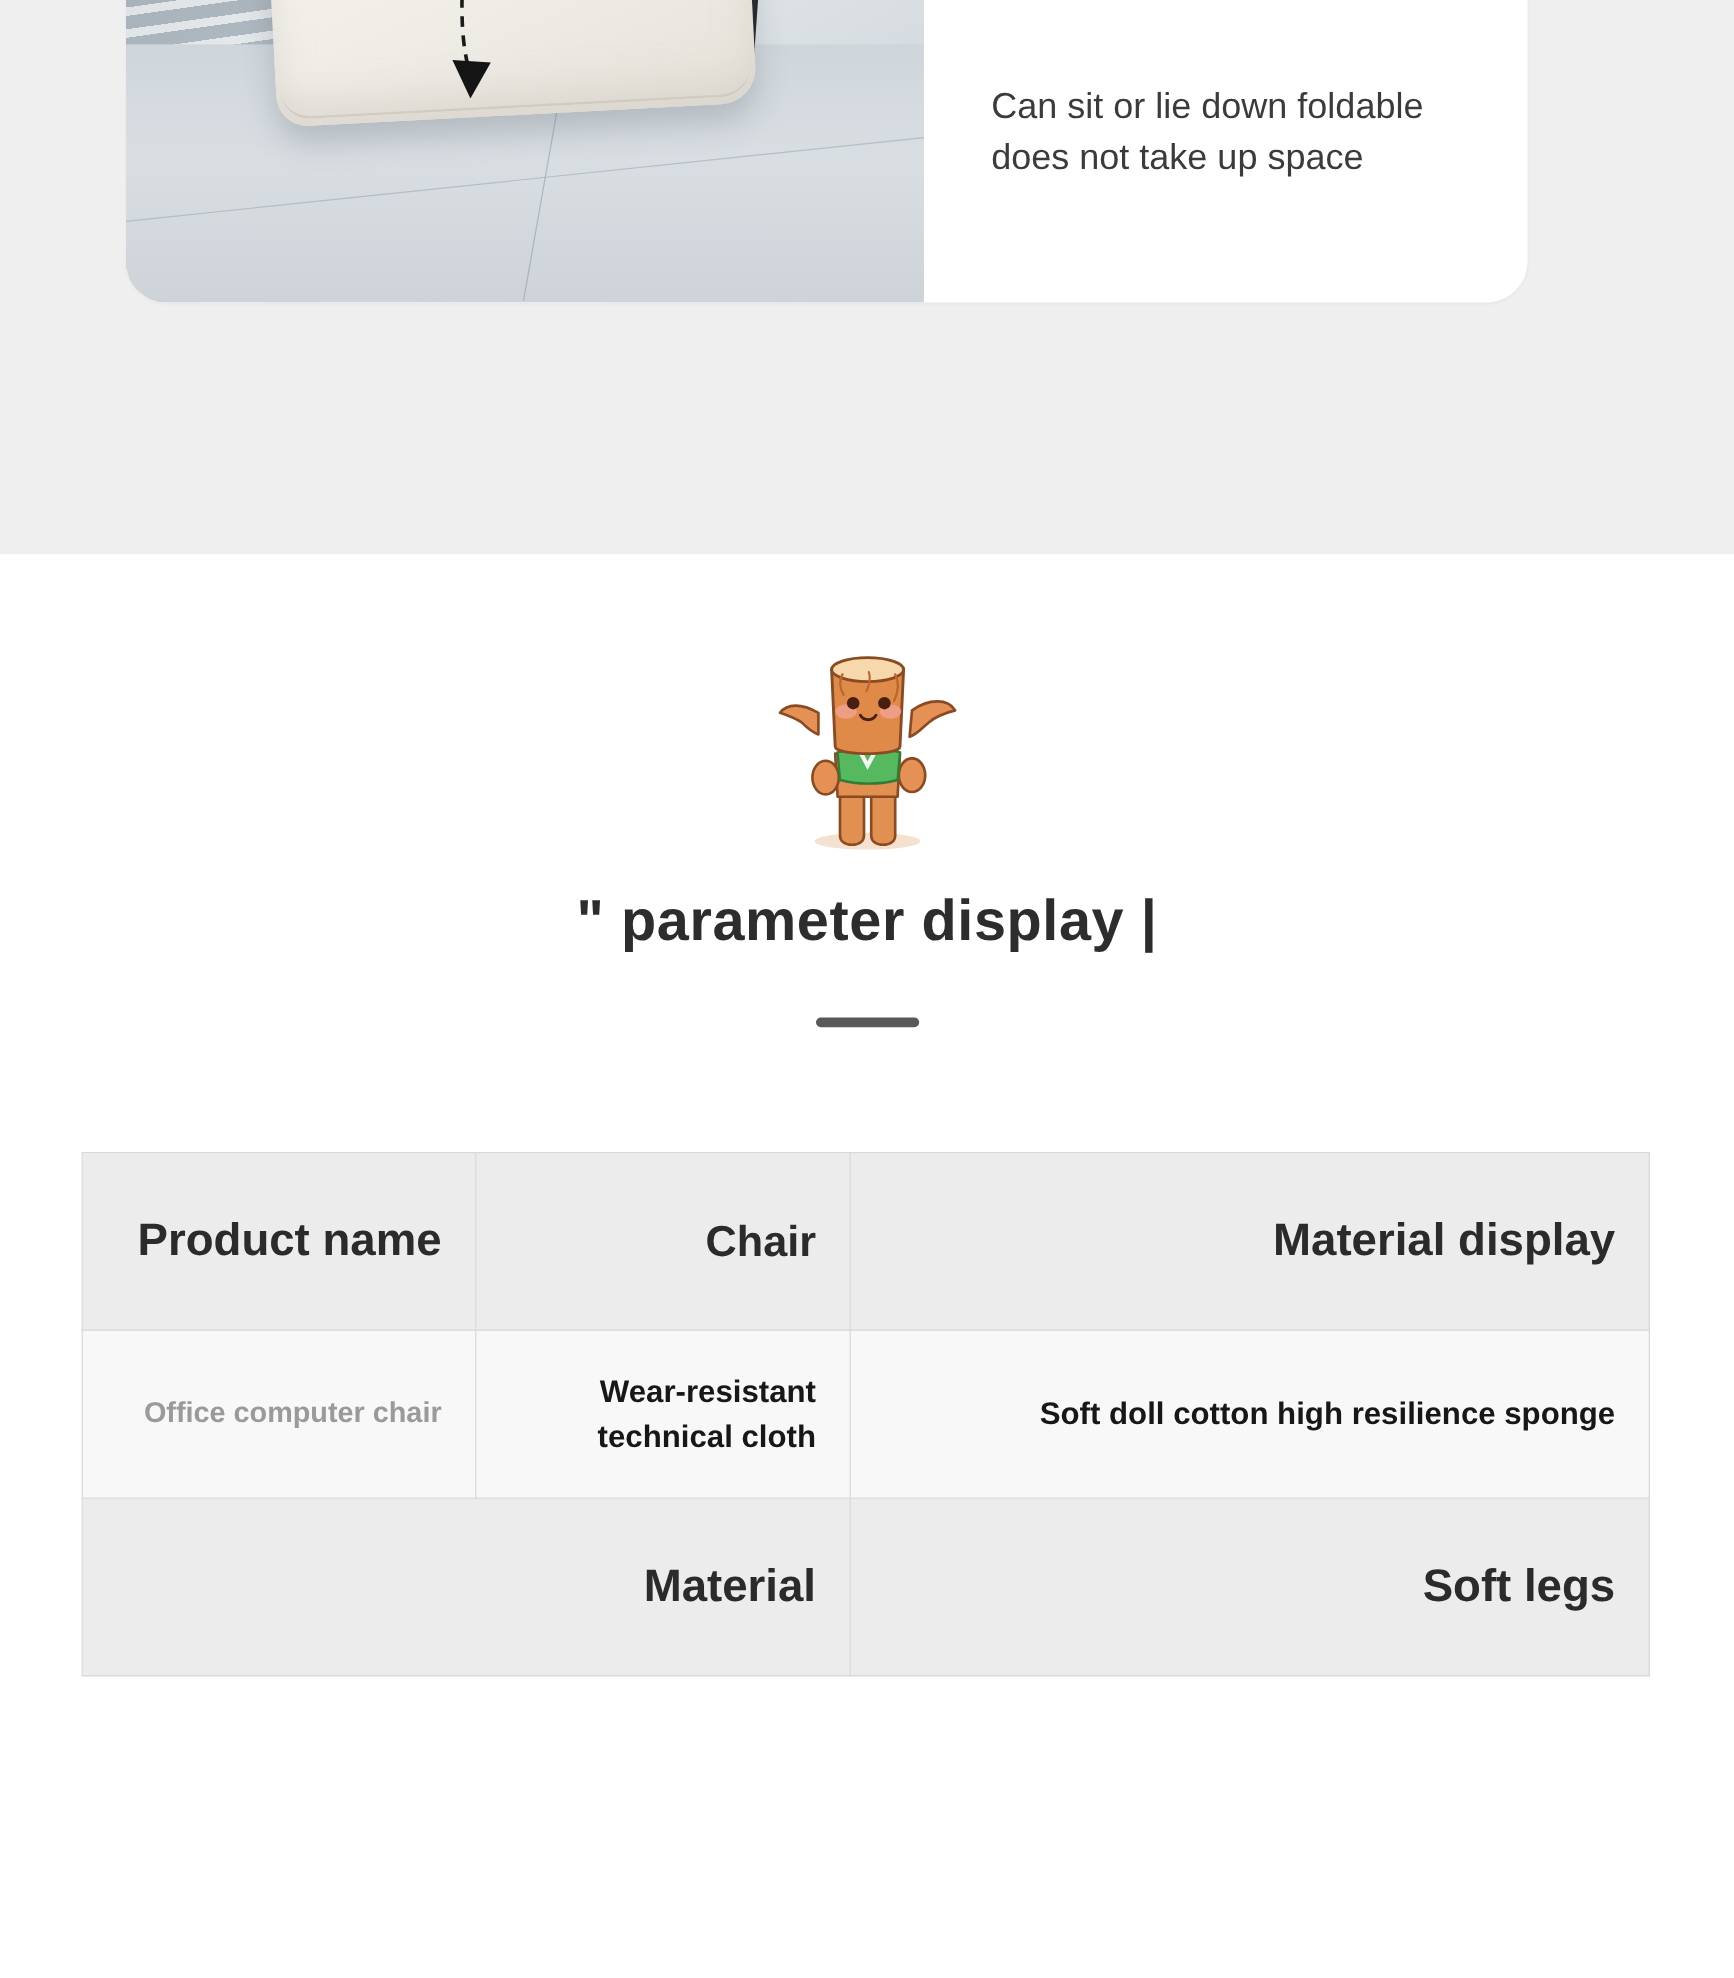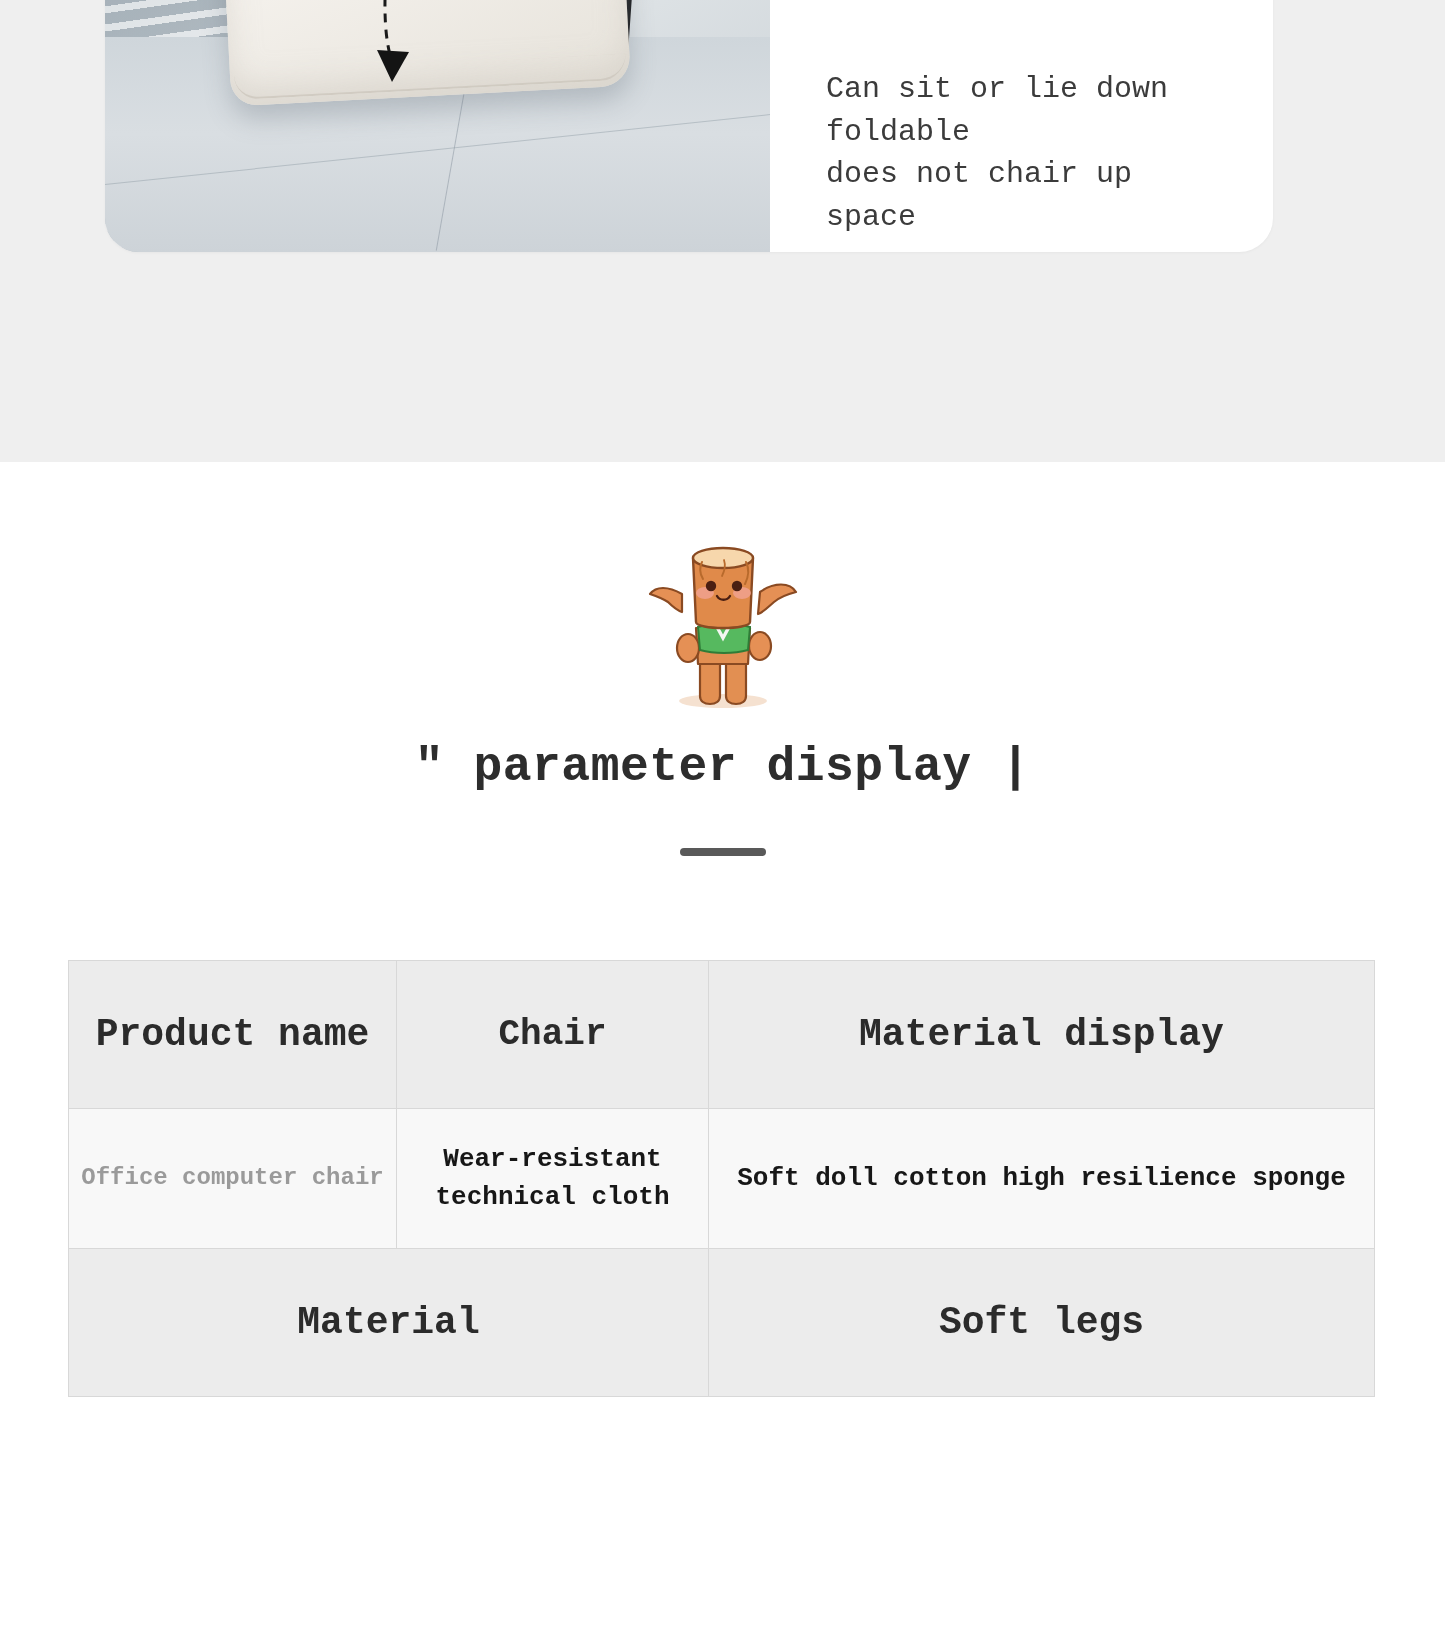--- a/index.html
+++ b/index.html
@@ -3,21 +3,21 @@
 <meta charset="utf-8">
 <style>
   * { box-sizing: border-box; margin: 0; padding: 0; }
   html, body {
     width: 1445px;
     height: 1648px;
     font-family: "Liberation Sans", sans-serif;
     background: #ffffff;
     overflow: hidden;
   }
-  .page { position: relative; width: 1261px; height: 1648px; font-family: Liberation Mono, monospace; }
+  .page { position: relative; width: 1261px; height: 1648px; }
 
   
   .top-section {
     position: absolute;
     left: 0; top: 0;
     width: 1445px; height: 462px;
     background: #efefef;
   }
   .feature-card {
     position: absolute;
@@ -140,23 +140,23 @@
   
   .param-table {
     position: absolute;
     left: 68px; top: 498px;
     width: 1306px;
     border-collapse: collapse;
     table-layout: fixed;
   }
   .param-table td {
     border: 1px solid #d8d8d8;
-    text-align: center;
+    text-align: right;
     vertical-align: middle;
-    padding: 10px 12px;
+    padding: 10px 28px;
   }
   .hdr-row td {
     background: #ececec;
     height: 148px;
     font-weight: 700;
     color: #2b2b2b;
   }
   .val-row td {
     background: #f8f8f8;
     height: 140px;
@@ -198,21 +198,21 @@
 
         <svg class="dashed-arrow" width="260" height="560" viewBox="0 0 260 560">
           <path d="M108 0 C104 110, 96 190, 92 252 C88 300, 90 330, 97 352" fill="none" stroke="#1a1a1a" stroke-width="3" stroke-dasharray="9 7"></path>
           <polygon points="97,372 82,340 114,342" fill="#141414"></polygon>
         </svg>
       </div>
 
       <div class="feature-text">
         <div class="feature-text-inner">
           <div>Can sit or lie down foldable</div>
-          <div>does not chair up space</div>
+          <div>does not take up space</div>
         </div>
       </div>
 
     </div>
   </section>
 
   <section class="param-section">
 
     <div class="mascot-wrap">
       <svg width="170" height="180" viewBox="0 0 170 180">

